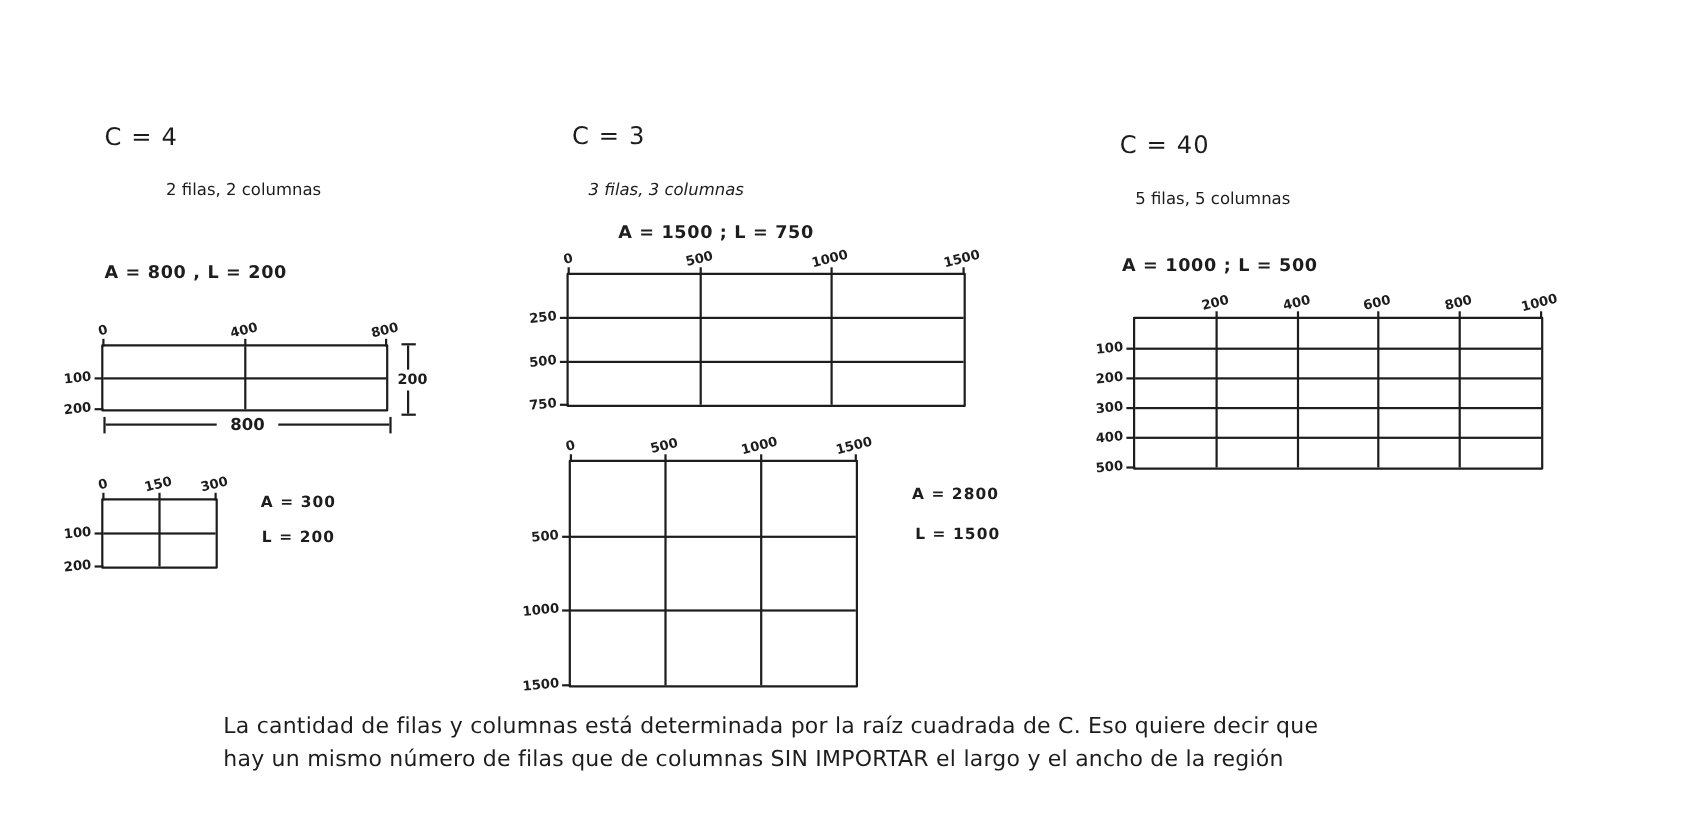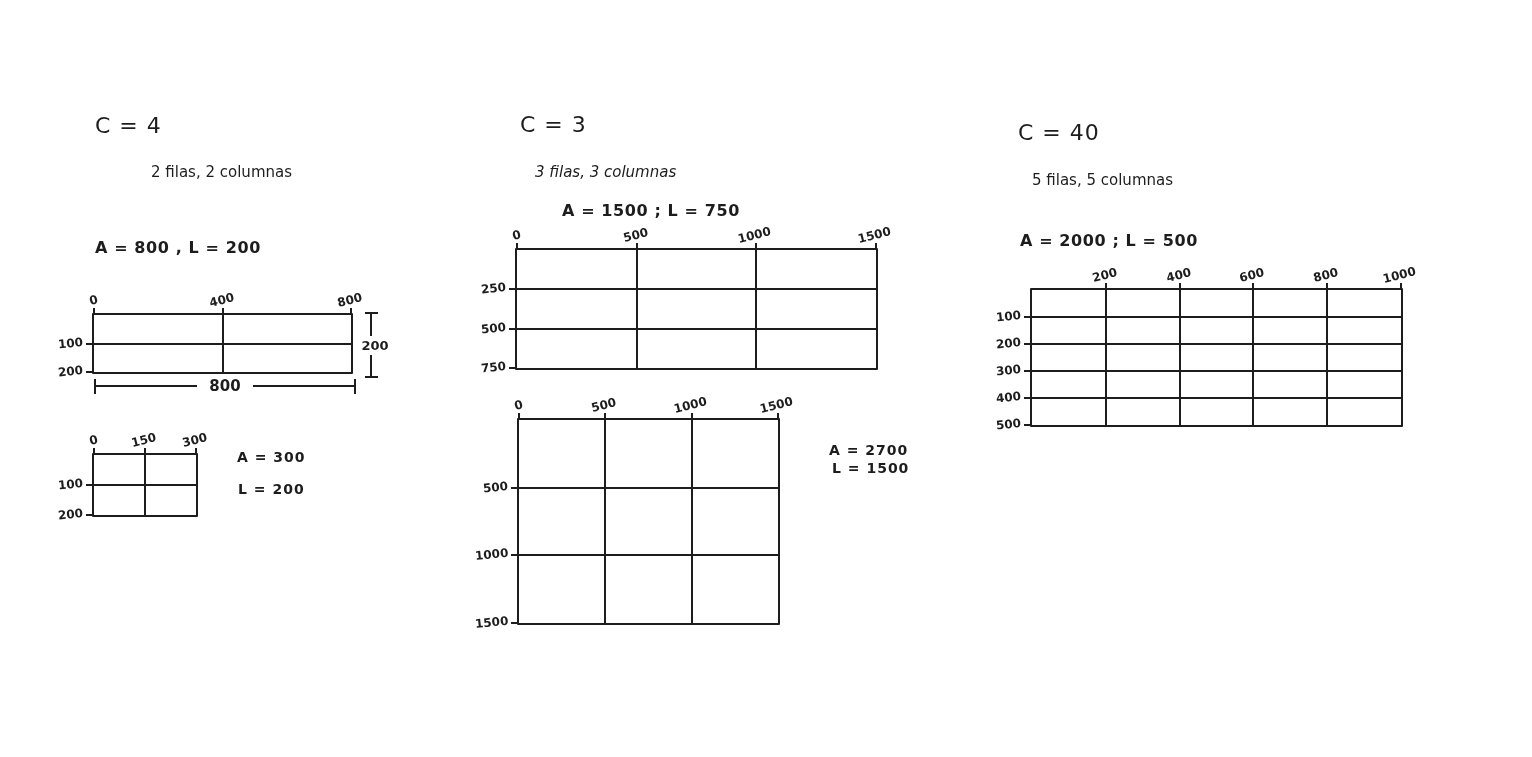--- a/index.html
+++ b/index.html
@@ -158,26 +158,26 @@
       <span class="xlab" style="left: 66.67%;">1000</span>
       <span class="tick-top" style="left: 100%;"></span>
       <span class="xlab" style="left: 100%;">1500</span>
       <span class="tick-left" style="top: 33.33%;"></span>
       <span class="ylab" style="top: 33.33%;">500</span>
       <span class="tick-left" style="top: 66.67%;"></span>
       <span class="ylab" style="top: 66.67%;">1000</span>
       <span class="tick-left" style="top: 100%;"></span>
       <span class="ylab" style="top: 100%;">1500</span>
     </div>
-  <div class="side-label" style="left:829px; top:442px;">A = 2700</div>
-  <div class="side-label" style="left:832px; top:460px;">L = 1500</div>
+  <div class="side-label" style="left:829px; top:442px;">A = 2800</div>
+  <div class="side-label" style="left:832px; top:478px;">L = 1500</div>
 
   <div class="heading" style="left:1018px; top:120px;">C = 40</div>
   <div class="subheading" style="left:1032px; top:171px;">5 filas, 5 columnas</div>
-  <div class="params" style="left:1020px; top:231px;">A = 2000  ;   L = 500</div>
+  <div class="params" style="left:1020px; top:231px;">A = 1000  ;   L = 500</div>
 
   <div class="grid" style="left:1030px; top:288px; width:373px; height:139px;">
       <span class="gline-v" style="left: 20%;"></span>
       <span class="gline-v" style="left: 40%;"></span>
       <span class="gline-v" style="left: 60%;"></span>
       <span class="gline-v" style="left: 80%;"></span>
       <span class="gline-h" style="top: 20%;"></span>
       <span class="gline-h" style="top: 40%;"></span>
       <span class="gline-h" style="top: 60%;"></span>
       <span class="gline-h" style="top: 80%;"></span>
@@ -196,14 +196,18 @@
       <span class="tick-left" style="top: 40%;"></span>
       <span class="ylab" style="top: 40%;">200</span>
       <span class="tick-left" style="top: 60%;"></span>
       <span class="ylab" style="top: 60%;">300</span>
       <span class="tick-left" style="top: 80%;"></span>
       <span class="ylab" style="top: 80%;">400</span>
       <span class="tick-left" style="top: 100%;"></span>
       <span class="ylab" style="top: 100%;">500</span>
     </div>
 
+  <div class="footer">
+    <div>La cantidad de filas y columnas está determinada por la raíz cuadrada de C. Eso quiere decir que</div>
+    <div>hay un mismo número de filas que de columnas SIN IMPORTAR el largo y el ancho de la región</div>
+  </div>
 
 </div>
 
 </body></html>

